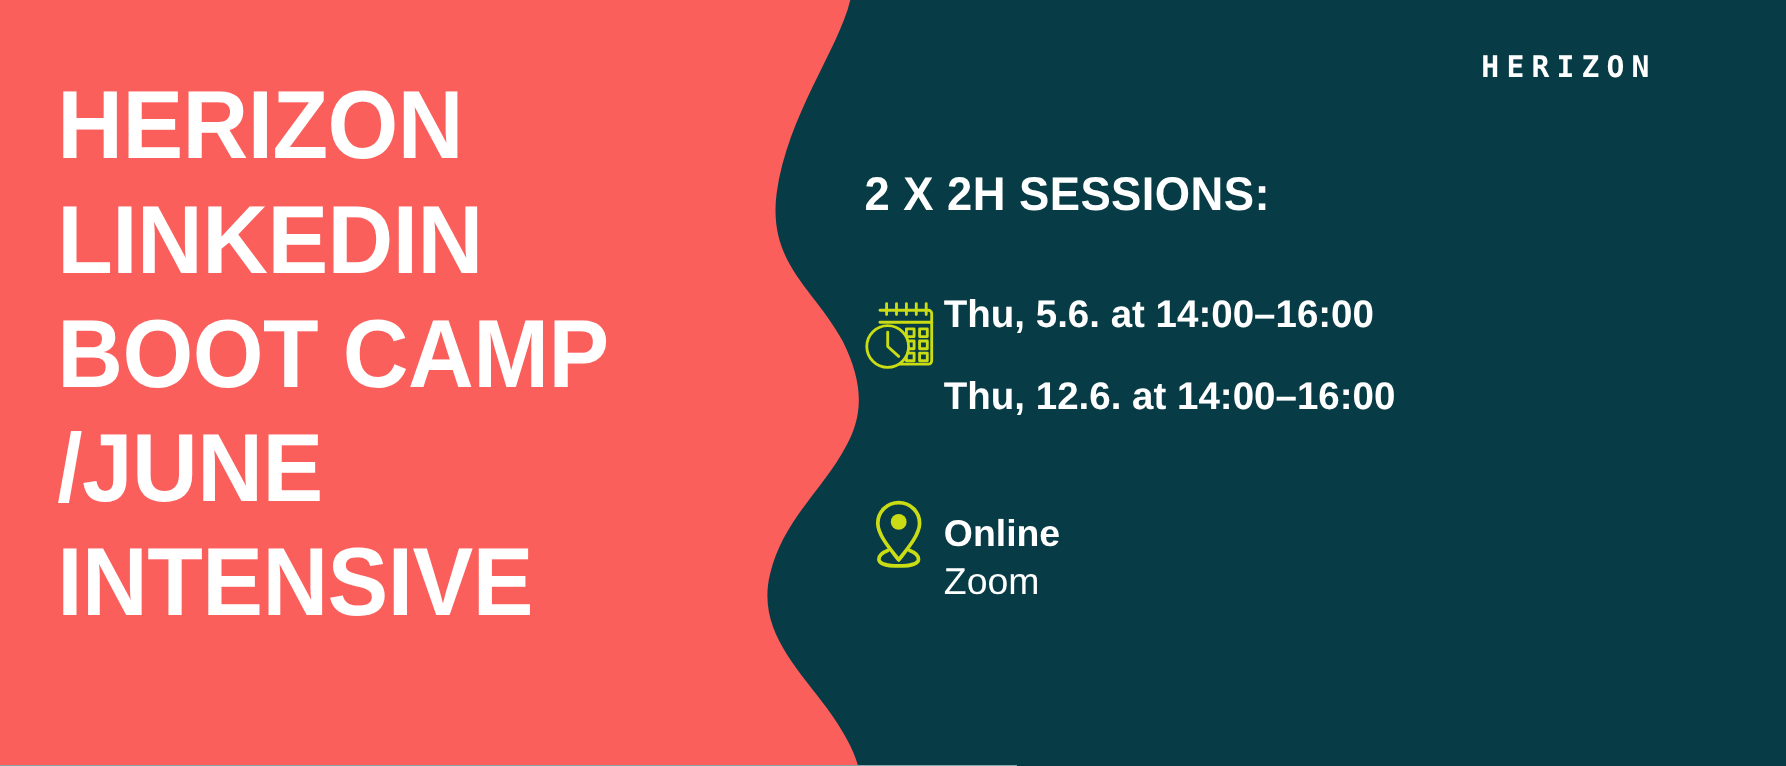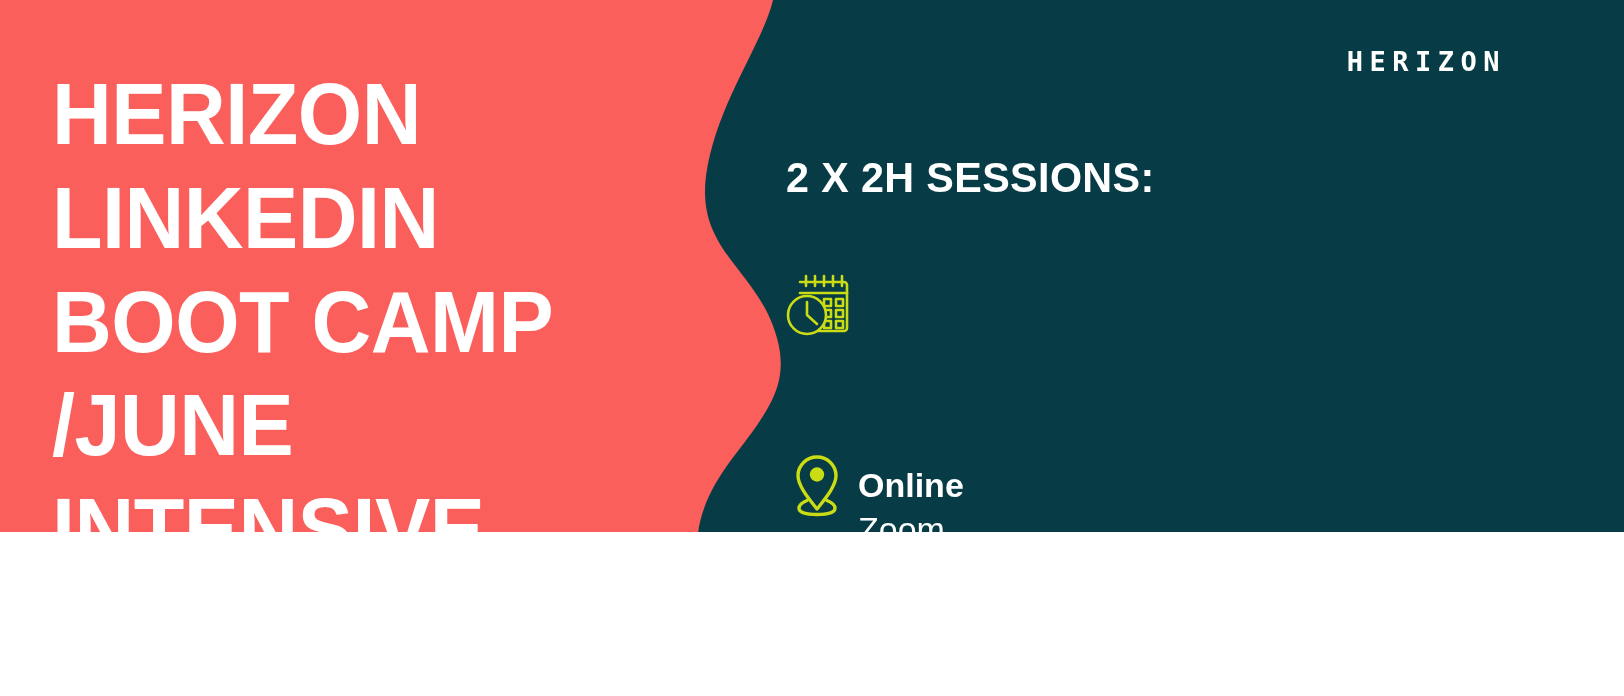--- a/index.html
+++ b/index.html
@@ -3,21 +3,21 @@
 <meta charset="utf-8">
 <style>
   html, body {
     margin: 0;
     padding: 0;
     background: #ffffff;
   }
   #banner {
     position: relative;
     width: 1624px;
-    height: 532px;
+    height: 696px;
     overflow: hidden;
     background: #0f766e;
     font-family: "Liberation Sans", "DejaVu Sans", sans-serif;
   }
 
   
   #teal-panel {
     position: absolute;
     inset: 0;
     background: #073B45;
@@ -168,20 +168,24 @@
         <rect x="38" y="31" width="7" height="7"></rect>
         <rect x="50" y="31" width="7" height="7"></rect>
         <rect x="38" y="42" width="7" height="7"></rect>
         <rect x="50" y="42" width="7" height="7"></rect>
         <rect x="38" y="53" width="7" height="7"></rect>
         <rect x="50" y="53" width="7" height="7"></rect>
         <circle cx="21" cy="47" r="19" fill="#073B45"></circle>
         <path d="M21 34 V47 L31 56"></path>
       </svg>
     </div>
+    <div class="info-text">
+      <div class="date-line" id="date-line-1">Thu, 5.6. at 14:00–16:00</div>
+      <div class="date-line" id="date-line-2">Thu, 12.6. at 14:00–16:00</div>
+    </div>
   </div>
 
   <div class="info-block" id="location-block">
     <div class="icon-slot">
       <svg width="50" height="66" viewBox="0 0 50 66" fill="none" stroke="#C9DC14" stroke-width="3.4" stroke-linecap="round" stroke-linejoin="round">
         <path d="M25 5 C14.5 5 6 13.3 6 23.6 C6 34.5 18 48 25 57 C32 48 44 34.5 44 23.6 C44 13.3 35.5 5 25 5 Z"></path>
         <circle cx="25" cy="22.5" r="7.2" fill="#C9DC14" stroke="none"></circle>
         <path d="M15 48.5 C10 50.5 7 53.3 7 56.3 C7 60.6 15 62.5 25 62.5 C35 62.5 43 60.6 43 56.3 C43 53.3 40 50.5 35 48.5"></path>
       </svg>
     </div>

